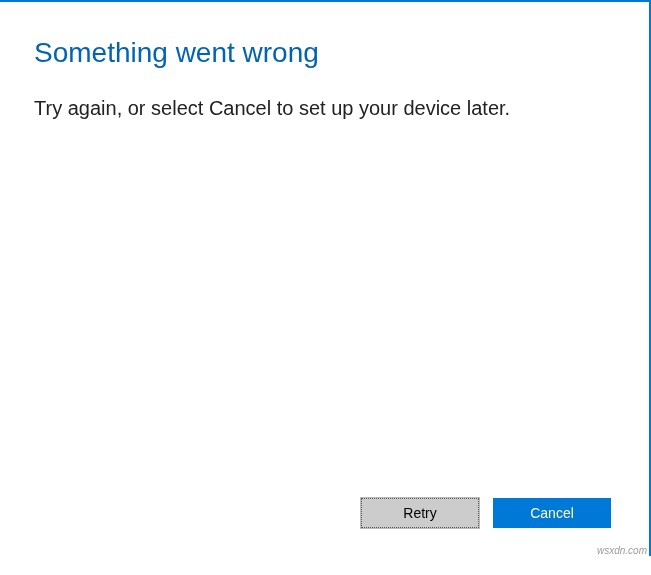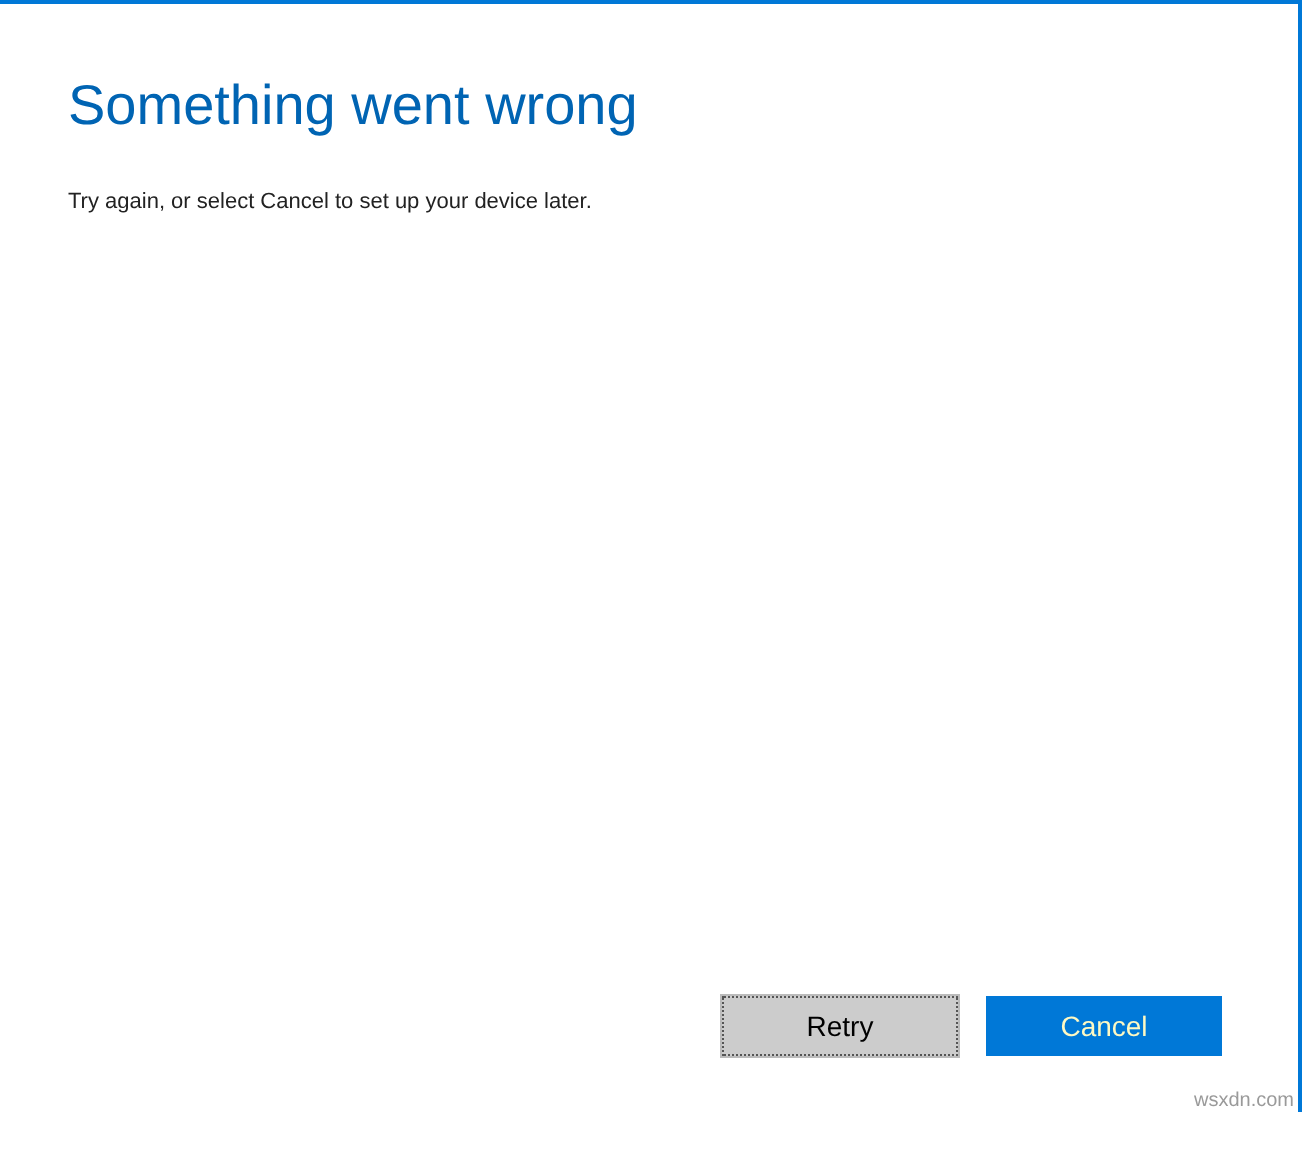--- a/index.html
+++ b/index.html
@@ -27,21 +27,21 @@
       padding: 34px 34px 0 34px;
     }
     .heading {
       font-size: 28px;
       font-weight: 400;
       color: #0064b3;
       margin-bottom: 24px;
       line-height: 1.2;
     }
     .message {
-      font-size: 11px;
+      font-size: 20px;
       color: #222222;
       line-height: 1.4;
     }
     .button-row {
       position: absolute;
       bottom: 28px;
       right: 38px;
       display: flex;
       gap: 14px;
     }
@@ -66,20 +66,21 @@
       background: #0078d7;
       color: #fef9c3;
     }
     .watermark {
       position: absolute;
       bottom: 0;
       right: 2px;
       font-size: 10px;
       color: #9a9a9a;
       font-family: Arial, sans-serif;
+      font-style: italic;
     }
   </style>
 </head>
 <body>
 
 <div class="window">
   <div class="content">
     <h1 class="heading">Something went wrong</h1>
     <p class="message">Try again, or select Cancel to set up your device later.</p>
   </div>

